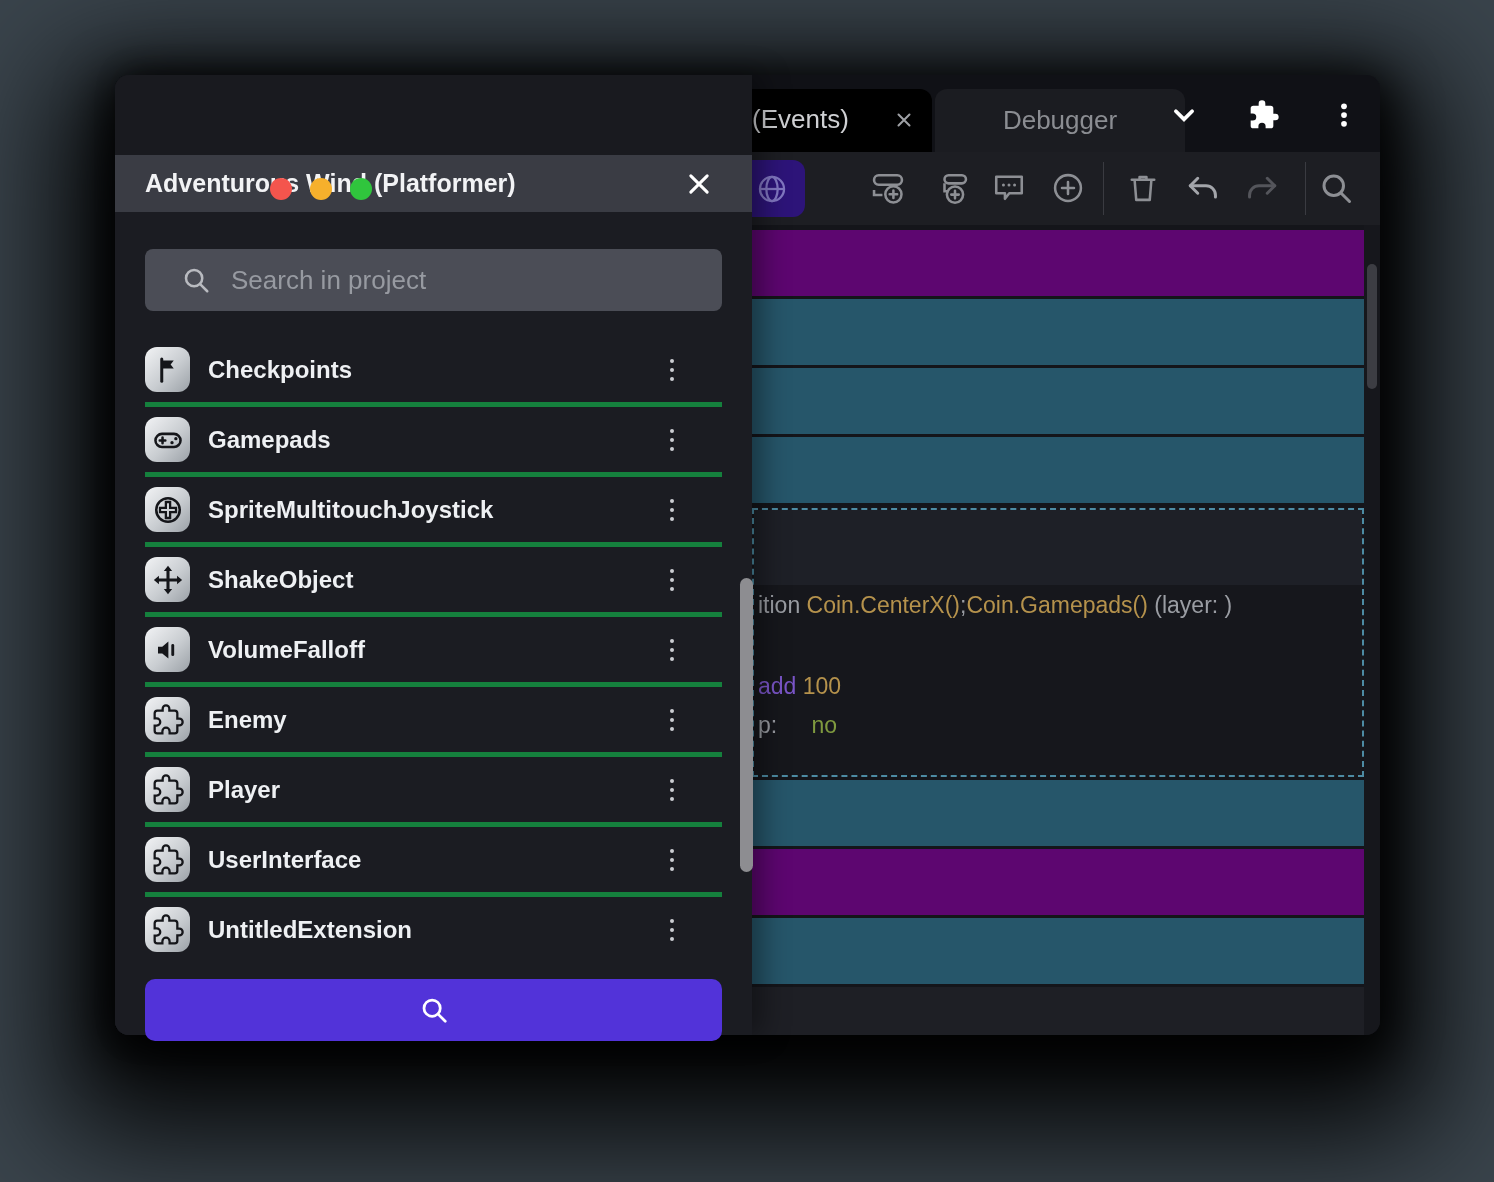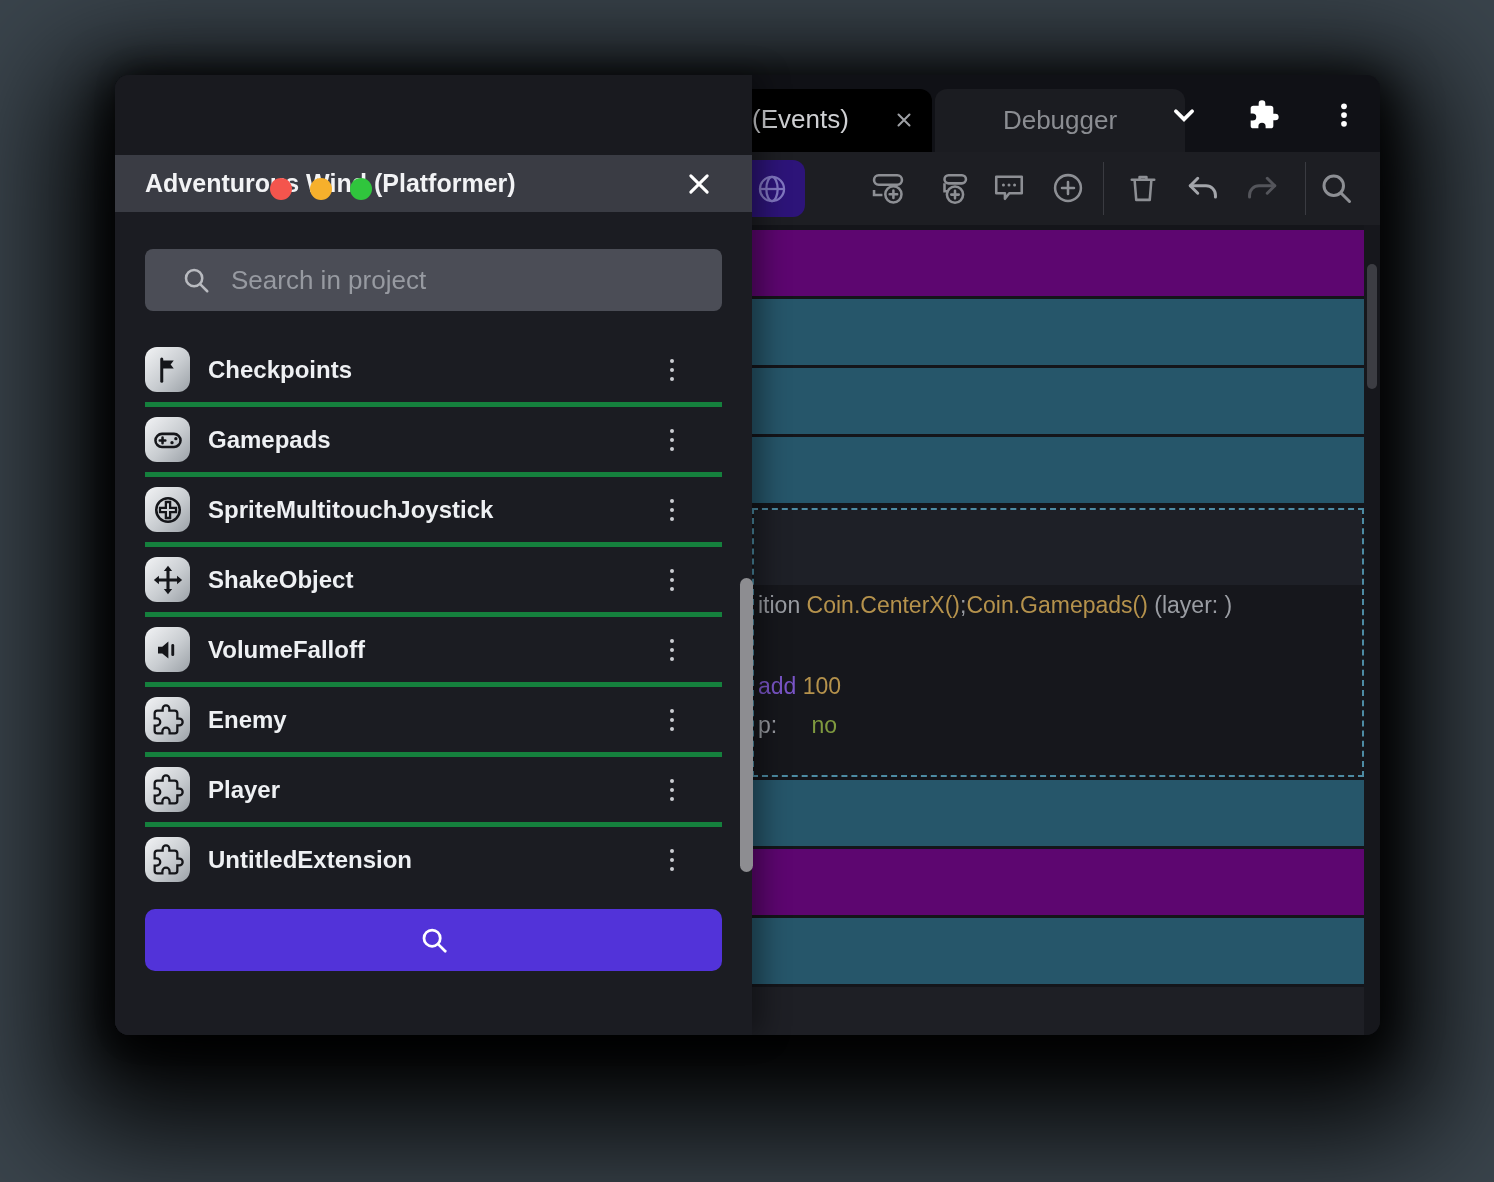--- a/index.html
+++ b/index.html
@@ -352,20 +352,35 @@
         <span class="ext-label">Player</span>
         <span class="kebab">
           <svg width="20" height="26" viewBox="0 0 12 26">
               <circle cx="6" cy="4" r="2" fill="#cbcdd2"></circle>
               <circle cx="6" cy="13" r="2" fill="#cbcdd2"></circle>
               <circle cx="6" cy="22" r="2" fill="#cbcdd2"></circle>
             </svg>
         </span>
       </div>
 
+      <div class="ext-row">
+        <span class="ext-icon">
+          <svg width="32" height="32" viewBox="0 0 24 24">
+              <path fill="none" stroke="#15161a" stroke-width="1.7" d="M20.5 11H19V7a2 2 0 0 0-2-2h-4V3.5a2.5 2.5 0 0 0-5 0V5H4a2 2 0 0 0-2 2v3.8h1.5a2.7 2.7 0 0 1 0 5.4H2V20a2 2 0 0 0 2 2h3.8v-1.5a2.7 2.7 0 0 1 5.4 0V22H17a2 2 0 0 0 2-2v-4h1.5a2.5 2.5 0 0 0 0-5z"></path>
+            </svg>
+        </span>
+        <span class="ext-label">UserInterface</span>
+        <span class="kebab">
+          <svg width="20" height="26" viewBox="0 0 12 26">
+              <circle cx="6" cy="4" r="2" fill="#cbcdd2"></circle>
+              <circle cx="6" cy="13" r="2" fill="#cbcdd2"></circle>
+              <circle cx="6" cy="22" r="2" fill="#cbcdd2"></circle>
+            </svg>
+        </span>
+      </div>
 
       <div class="ext-row">
         <span class="ext-icon">
           <svg width="32" height="32" viewBox="0 0 24 24">
               <path fill="none" stroke="#15161a" stroke-width="1.7" d="M20.5 11H19V7a2 2 0 0 0-2-2h-4V3.5a2.5 2.5 0 0 0-5 0V5H4a2 2 0 0 0-2 2v3.8h1.5a2.7 2.7 0 0 1 0 5.4H2V20a2 2 0 0 0 2 2h3.8v-1.5a2.7 2.7 0 0 1 5.4 0V22H17a2 2 0 0 0 2-2v-4h1.5a2.5 2.5 0 0 0 0-5z"></path>
             </svg>
         </span>
         <span class="ext-label">UntitledExtension</span>
         <span class="kebab">
           <svg width="20" height="26" viewBox="0 0 12 26">

